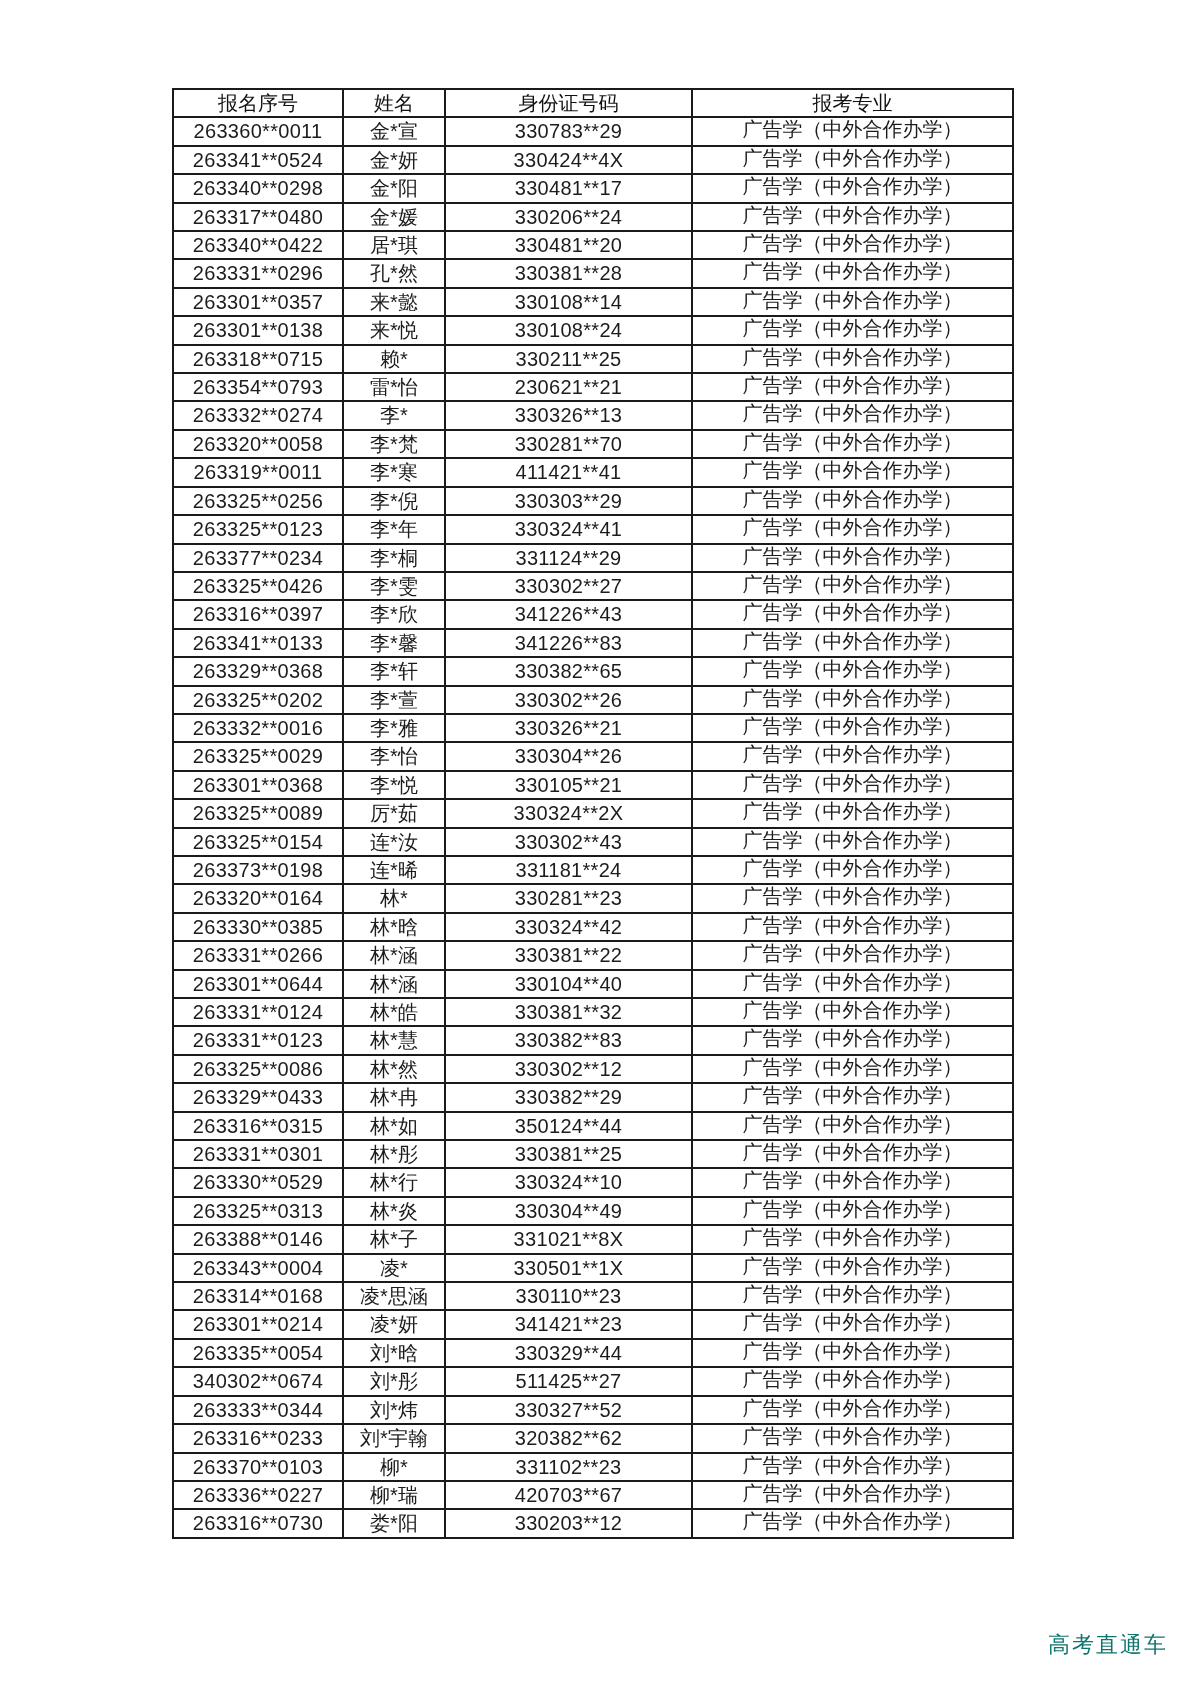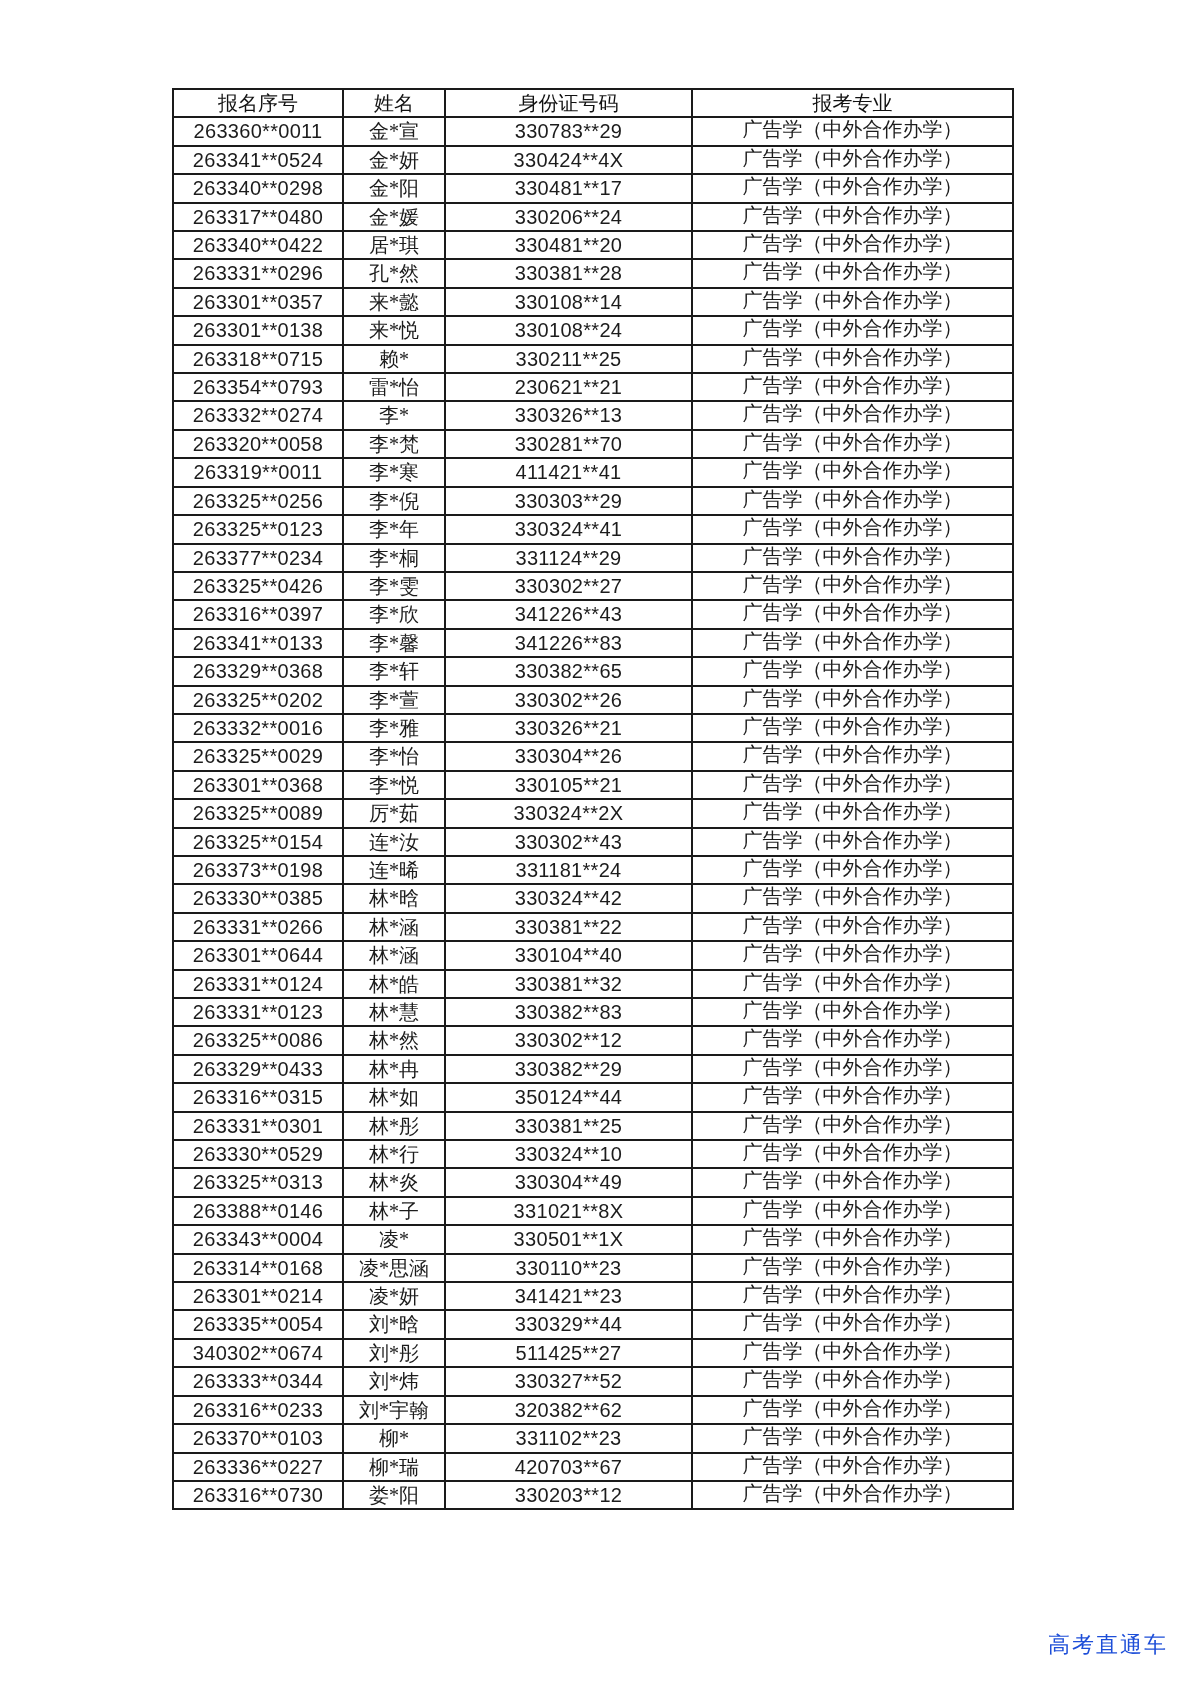--- a/index.html
+++ b/index.html
@@ -40,33 +40,33 @@
   }
   table.roster th {
     font-size: 20px;
     color: #111111;
   }
   td.num {
     font-family: "Liberation Sans", sans-serif;
     letter-spacing: 0.3px;
   }
   td.cn {
-    font-family: Liberation Serif, serif;
+    font-family: Liberation Sans, sans-serif;
   }
   td.major {
     color: #6b6b6b;
     font-size: 19px;
     font-family: Liberation Mono, monospace;
   }
   .watermark {
     position: absolute;
     top: 1630px;
     right: 22px;
     font-size: 22px;
-    color: #1d4ed8;
+    color: #0f766e;
     letter-spacing: 2px;
     font-family: Liberation Serif, serif;
   }
 </style>
 </head>
 <body>
 
 <div class="page">
 
   <table class="roster">
@@ -241,20 +241,26 @@
           <td class="num">330302**43</td>
           <td class="major">广告学（中外合作办学）</td>
         </tr>
         <tr>
           <td class="num">263373**0198</td>
           <td class="cn">连*晞</td>
           <td class="num">331181**24</td>
           <td class="major">广告学（中外合作办学）</td>
         </tr>
         <tr>
+          <td class="num">263320**0164</td>
+          <td class="cn">林*</td>
+          <td class="num">330281**23</td>
+          <td class="major">广告学（中外合作办学）</td>
+        </tr>
+        <tr>
           <td class="num">263330**0385</td>
           <td class="cn">林*晗</td>
           <td class="num">330324**42</td>
           <td class="major">广告学（中外合作办学）</td>
         </tr>
         <tr>
           <td class="num">263331**0266</td>
           <td class="cn">林*涵</td>
           <td class="num">330381**22</td>
           <td class="major">广告学（中外合作办学）</td>

